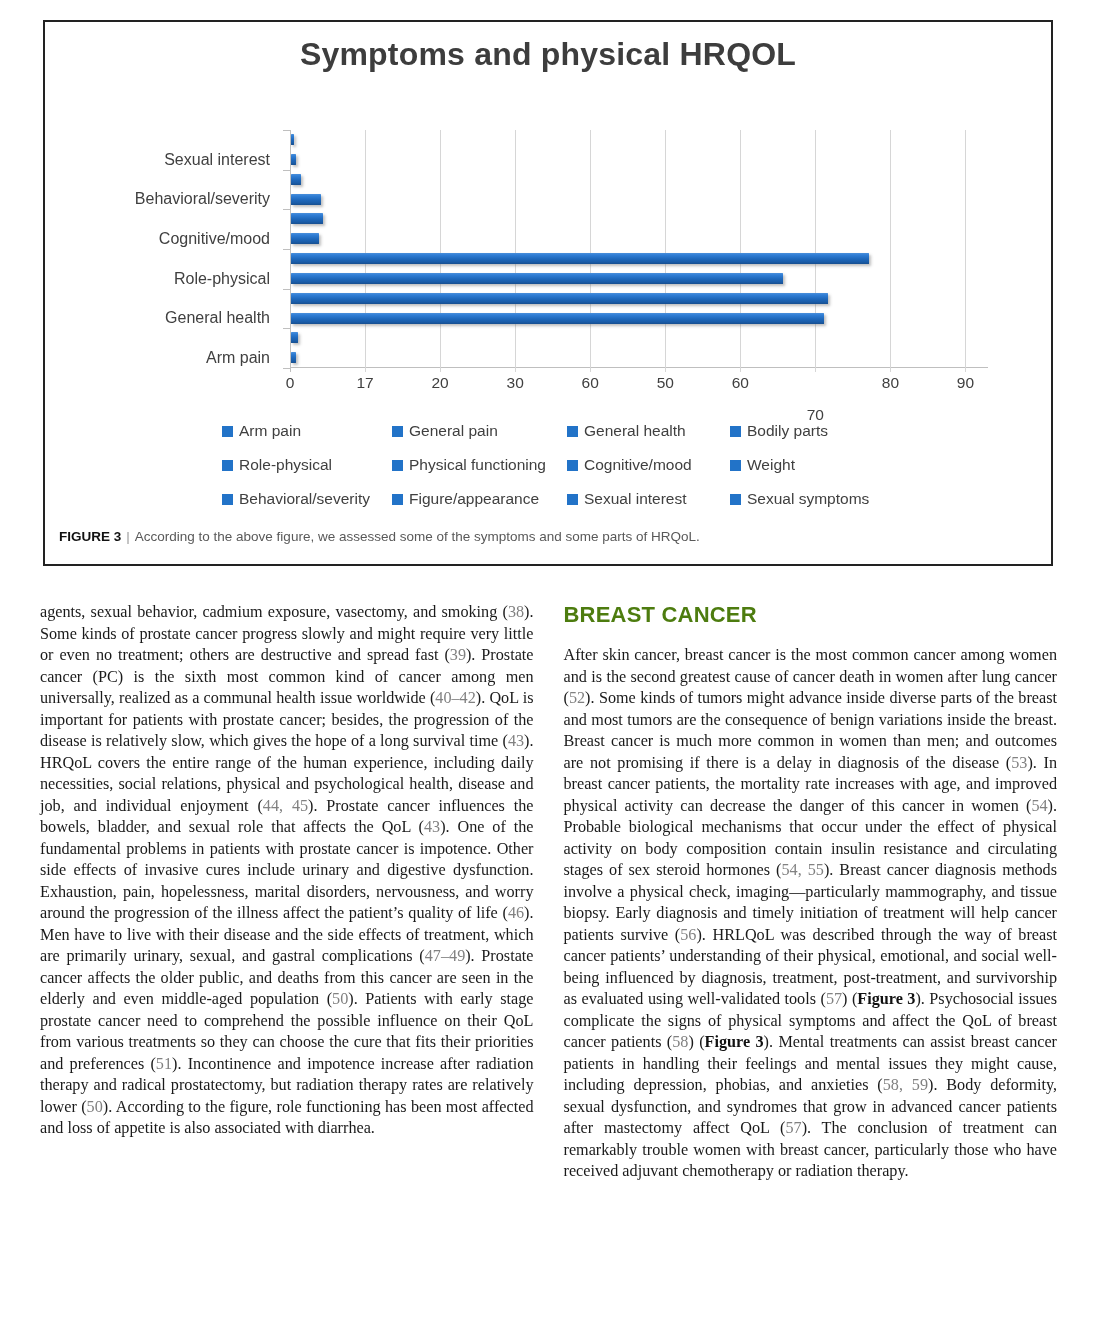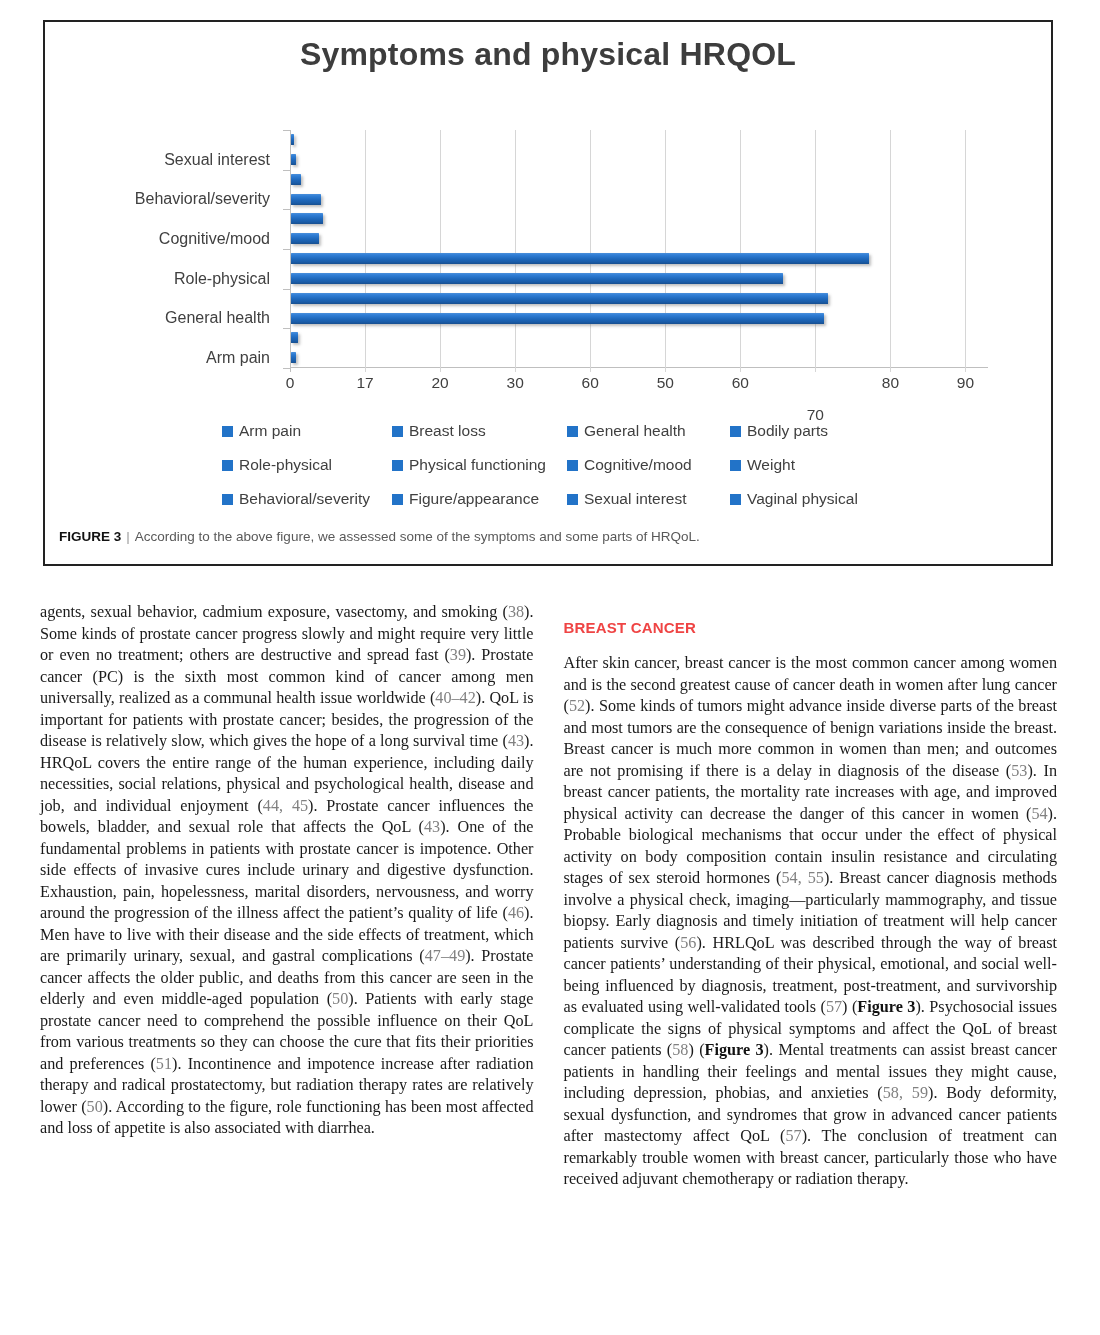--- a/index.html
+++ b/index.html
@@ -70,21 +70,21 @@
   .caption .sep { color:#9a9a9a; padding:0 5px; }
 
   
   .columns {
     position:absolute; left:40px; top:602px; width:1017px;
     display:flex; gap:30px;
   }
   .col { flex:1 1 0; min-width:0; }
   .section-heading {
     font-family:"Liberation Sans", sans-serif; font-weight:bold;
-    font-size:15px; color:#ef4444; letter-spacing:0.2px; margin-bottom:17px;margin-top:17px;
+    font-size:22px; color:#4d7c0f; letter-spacing:0.2px; margin-bottom:17px;
   }
   .body-text {
     font-size:16.2px; line-height:21.5px; text-align:justify; color:#1a1a1a;
   }
   .body-text .cite { color:#818181; }
   .body-text b.figref { font-weight:bold; color:#111; }
 </style>
 </head>
 <body>
 
@@ -144,21 +144,21 @@
           <div class="xlabel" style="left: 96.7742%;">90</div>
         </div>
     </div>
     <div class="legend">
         <div class="legend-item">
           <span class="legend-swatch"></span>
           <span class="legend-label">Arm pain</span>
         </div>
         <div class="legend-item">
           <span class="legend-swatch"></span>
-          <span class="legend-label">Breast loss</span>
+          <span class="legend-label">General pain</span>
         </div>
         <div class="legend-item">
           <span class="legend-swatch"></span>
           <span class="legend-label">General health</span>
         </div>
         <div class="legend-item">
           <span class="legend-swatch"></span>
           <span class="legend-label">Bodily parts</span>
         </div>
         <div class="legend-item">
@@ -184,21 +184,21 @@
         <div class="legend-item">
           <span class="legend-swatch"></span>
           <span class="legend-label">Figure/appearance</span>
         </div>
         <div class="legend-item">
           <span class="legend-swatch"></span>
           <span class="legend-label">Sexual interest</span>
         </div>
         <div class="legend-item">
           <span class="legend-swatch"></span>
-          <span class="legend-label">Vaginal physical</span>
+          <span class="legend-label">Sexual symptoms</span>
         </div>
       </div>
   </div>
   <figcaption class="caption">
     <b>FIGURE 3</b><span class="sep">|</span><span>According to the above figure, we assessed some of the symptoms and some parts of HRQoL.</span>
   </figcaption>
 </figure>
 
 <main class="columns">
   <section class="col">

